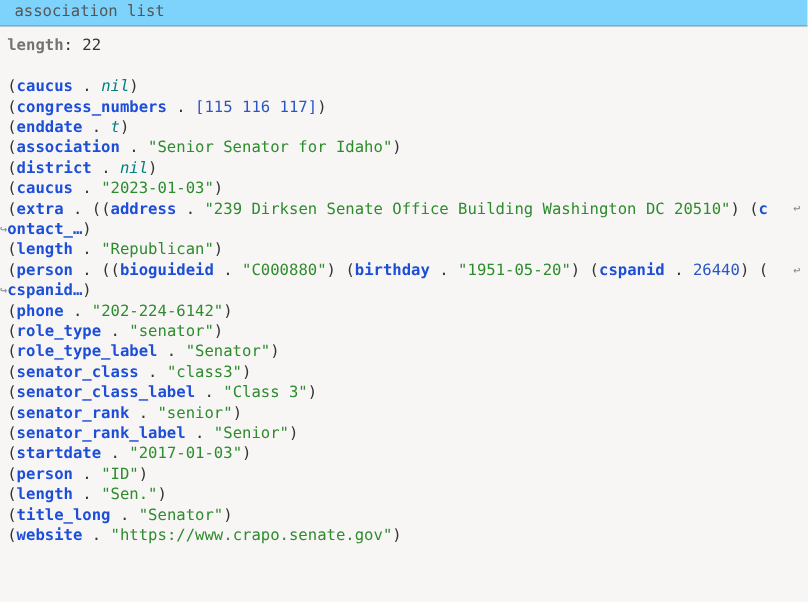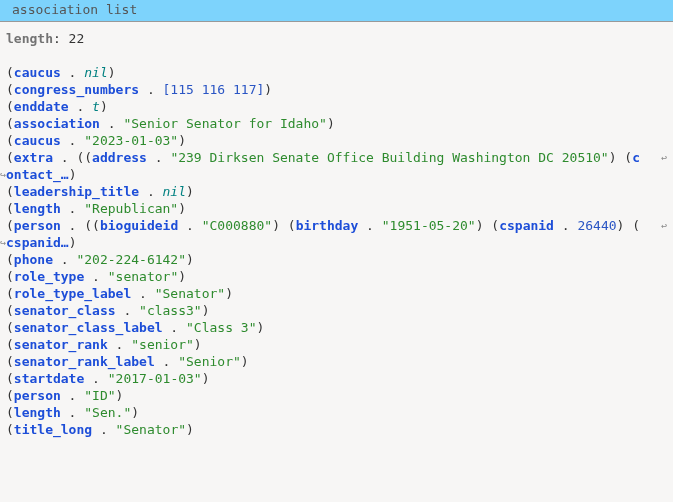--- a/index.html
+++ b/index.html
@@ -54,32 +54,33 @@
 <div class="content">
   <div class="line">
     <span class="length-k">length</span><span>: 22</span>
   </div>
   <div class="line">&nbsp;</div>
   <div id="rows">
       <div class="line"><span class="punct">(</span><span class="key">caucus</span><span class="punct"> . </span><span class="nil">nil</span><span class="punct">)</span></div>
       <div class="line"><span class="punct">(</span><span class="key">congress_numbers</span><span class="punct"> . </span><span class="num">[115 116 117]</span><span class="punct">)</span></div>
       <div class="line"><span class="punct">(</span><span class="key">enddate</span><span class="punct"> . </span><span class="t">t</span><span class="punct">)</span></div>
       <div class="line"><span class="punct">(</span><span class="key">association</span><span class="punct"> . </span><span class="str">"Senior Senator for Idaho"</span><span class="punct">)</span></div>
+      <div class="line"><span class="punct">(</span><span class="key">district</span><span class="punct"> . </span><span class="nil">nil</span><span class="punct">)</span></div>
       <div class="line"><span class="punct">(</span><span class="key">caucus</span><span class="punct"> . </span><span class="str">"2023-01-03"</span><span class="punct">)</span></div>
       <div class="line"><span class="punct">(</span><span class="key">extra</span><span class="punct"> . </span><span><span class="punct">(</span><span class="punct">(</span><span class="key">address</span><span class="punct"> </span><span class="punct">.</span><span class="punct"> </span><span class="str">"239 Dirksen Senate Office Building Washington DC 20510"</span><span class="punct">)</span><span class="punct"> </span><span class="punct">(</span><span class="key">c</span></span><span class="punct"></span><span class="wrap-arrow-r">↩</span></div>
       <div class="line"><span class="wrap-arrow-l">↪</span><span class="key">ontact_…</span><span class="punct">)</span></div>
-      <div class="line"><span class="punct">(</span><span class="key">leadership_title</span><span class="punct"> . </span><span class="nil">nil</span><span class="punct">)</span></div>
       <div class="line"><span class="punct">(</span><span class="key">length</span><span class="punct"> . </span><span class="str">"Republican"</span><span class="punct">)</span></div>
       <div class="line"><span class="punct">(</span><span class="key">person</span><span class="punct"> . </span><span><span class="punct">(</span><span class="punct">(</span><span class="key">bioguideid</span><span class="punct"> </span><span class="punct">.</span><span class="punct"> </span><span class="str">"C000880"</span><span class="punct">)</span><span class="punct"> </span><span class="punct">(</span><span class="key">birthday</span><span class="punct"> </span><span class="punct">.</span><span class="punct"> </span><span class="str">"1951-05-20"</span><span class="punct">)</span><span class="punct"> </span><span class="punct">(</span><span class="key">cspanid</span><span class="punct"> </span><span class="punct">.</span><span class="punct"> </span><span class="num">26440</span><span class="punct">)</span><span class="punct"> </span><span class="punct">(</span></span><span class="punct"></span><span class="wrap-arrow-r">↩</span></div>
       <div class="line"><span class="wrap-arrow-l">↪</span><span class="key">cspanid…</span><span class="punct">)</span></div>
       <div class="line"><span class="punct">(</span><span class="key">phone</span><span class="punct"> . </span><span class="str">"202-224-6142"</span><span class="punct">)</span></div>
       <div class="line"><span class="punct">(</span><span class="key">role_type</span><span class="punct"> . </span><span class="str">"senator"</span><span class="punct">)</span></div>
       <div class="line"><span class="punct">(</span><span class="key">role_type_label</span><span class="punct"> . </span><span class="str">"Senator"</span><span class="punct">)</span></div>
       <div class="line"><span class="punct">(</span><span class="key">senator_class</span><span class="punct"> . </span><span class="str">"class3"</span><span class="punct">)</span></div>
       <div class="line"><span class="punct">(</span><span class="key">senator_class_label</span><span class="punct"> . </span><span class="str">"Class 3"</span><span class="punct">)</span></div>
       <div class="line"><span class="punct">(</span><span class="key">senator_rank</span><span class="punct"> . </span><span class="str">"senior"</span><span class="punct">)</span></div>
       <div class="line"><span class="punct">(</span><span class="key">senator_rank_label</span><span class="punct"> . </span><span class="str">"Senior"</span><span class="punct">)</span></div>
       <div class="line"><span class="punct">(</span><span class="key">startdate</span><span class="punct"> . </span><span class="str">"2017-01-03"</span><span class="punct">)</span></div>
       <div class="line"><span class="punct">(</span><span class="key">person</span><span class="punct"> . </span><span class="str">"ID"</span><span class="punct">)</span></div>
       <div class="line"><span class="punct">(</span><span class="key">length</span><span class="punct"> . </span><span class="str">"Sen."</span><span class="punct">)</span></div>
       <div class="line"><span class="punct">(</span><span class="key">title_long</span><span class="punct"> . </span><span class="str">"Senator"</span><span class="punct">)</span></div>
+      <div class="line"><span class="punct">(</span><span class="key">website</span><span class="punct"> . </span><span class="str">"https://www.crapo.senate.gov"</span><span class="punct">)</span></div>
     </div>
 </div>
 
 </body></html>

